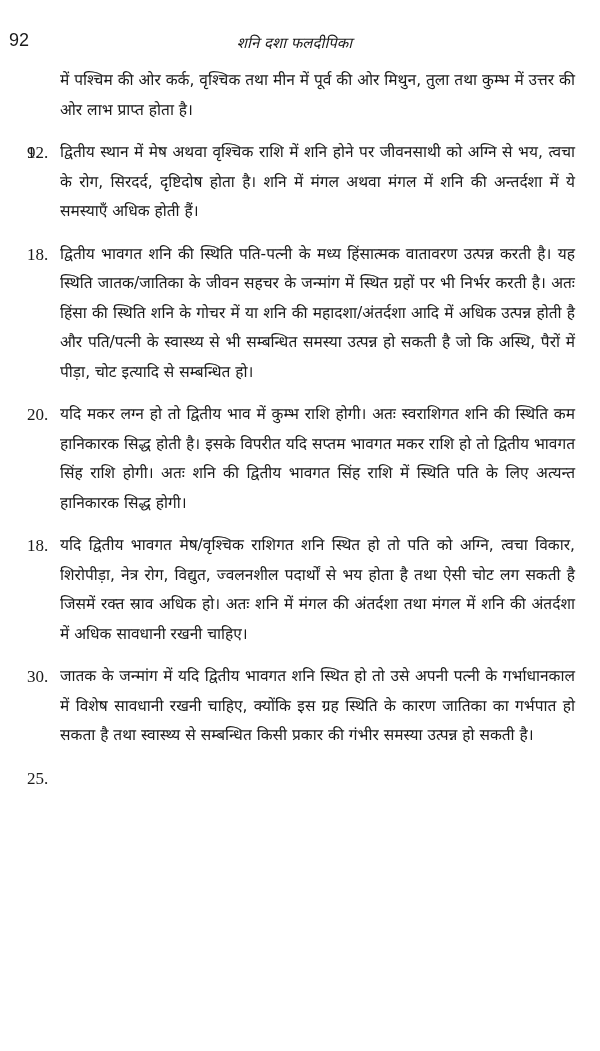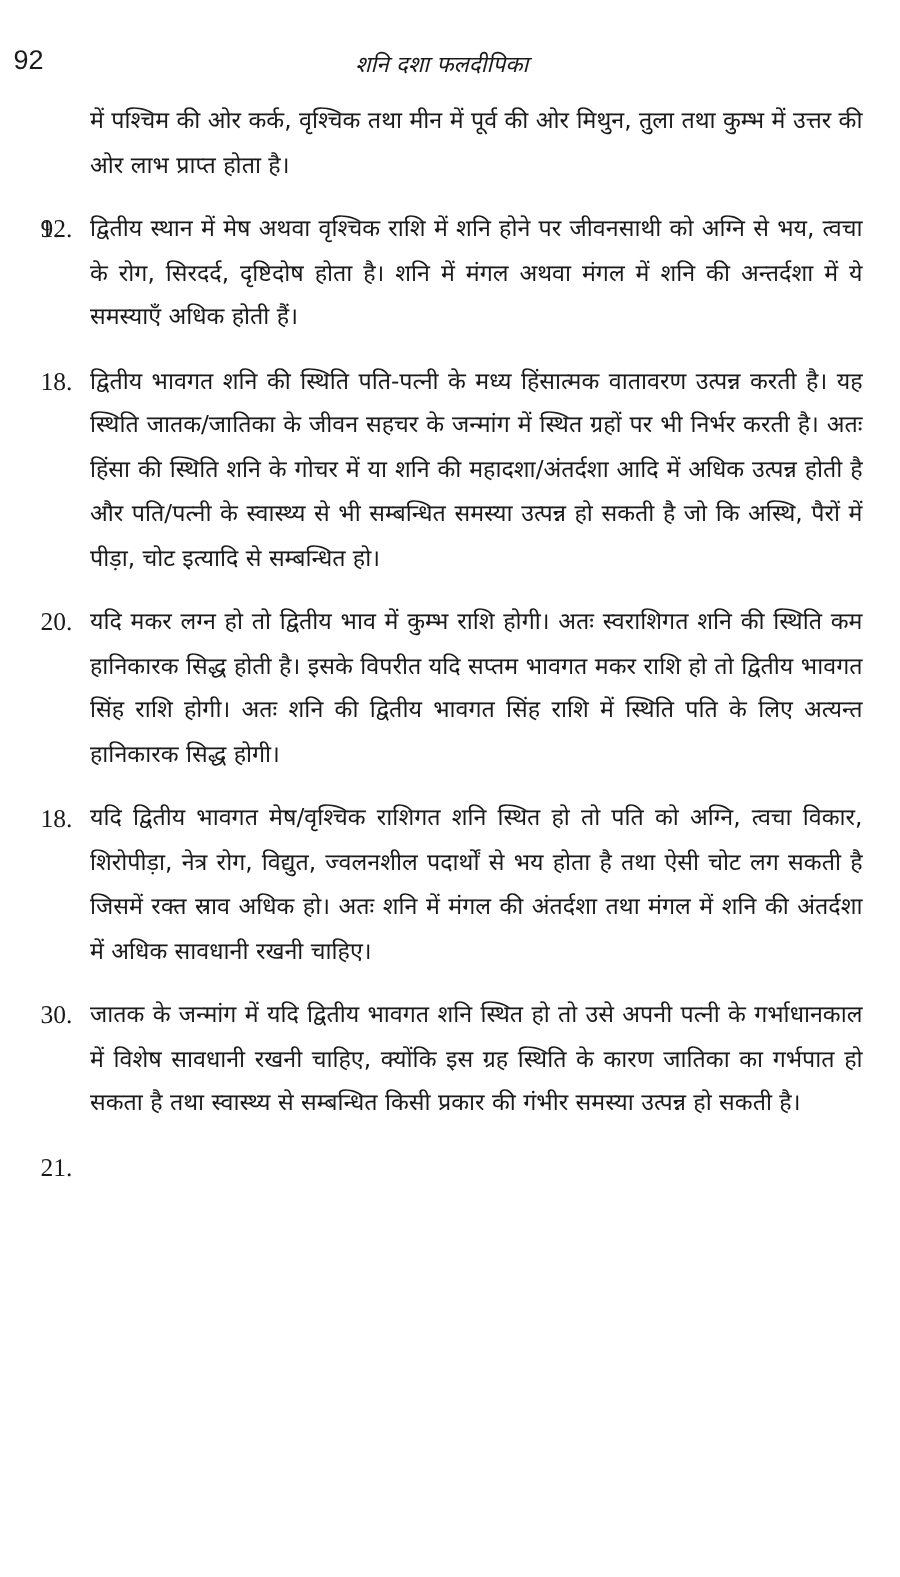--- a/index.html
+++ b/index.html
@@ -45,15 +45,15 @@
   </div>
   <div class="para">
     <span class="num">18.</span>
     <span>यदि द्वितीय भावगत मेष/वृश्चिक राशिगत शनि स्थित हो तो पति को अग्नि, त्वचा विकार, शिरोपीड़ा, नेत्र रोग, विद्युत, ज्वलनशील पदार्थों से भय होता है तथा ऐसी चोट लग सकती है जिसमें रक्त स्राव अधिक हो। अतः शनि में मंगल की अंतर्दशा तथा मंगल में शनि की अंतर्दशा में अधिक सावधानी रखनी चाहिए।</span>
   </div>
   <div class="para">
     <span class="num">30.</span>
     <span>जातक के जन्मांग में यदि द्वितीय भावगत शनि स्थित हो तो उसे अपनी पत्नी के गर्भाधानकाल में विशेष सावधानी रखनी चाहिए, क्योंकि इस ग्रह स्थिति के कारण जातिका का गर्भपात हो सकता है तथा स्वास्थ्य से सम्बन्धित किसी प्रकार की गंभीर समस्या उत्पन्न हो सकती है।</span>
   </div>
   <div class="para">
-    <span class="num">21.</span>
+    <span class="num">25.</span>
   </div>
 </div>
 
 </body></html>

